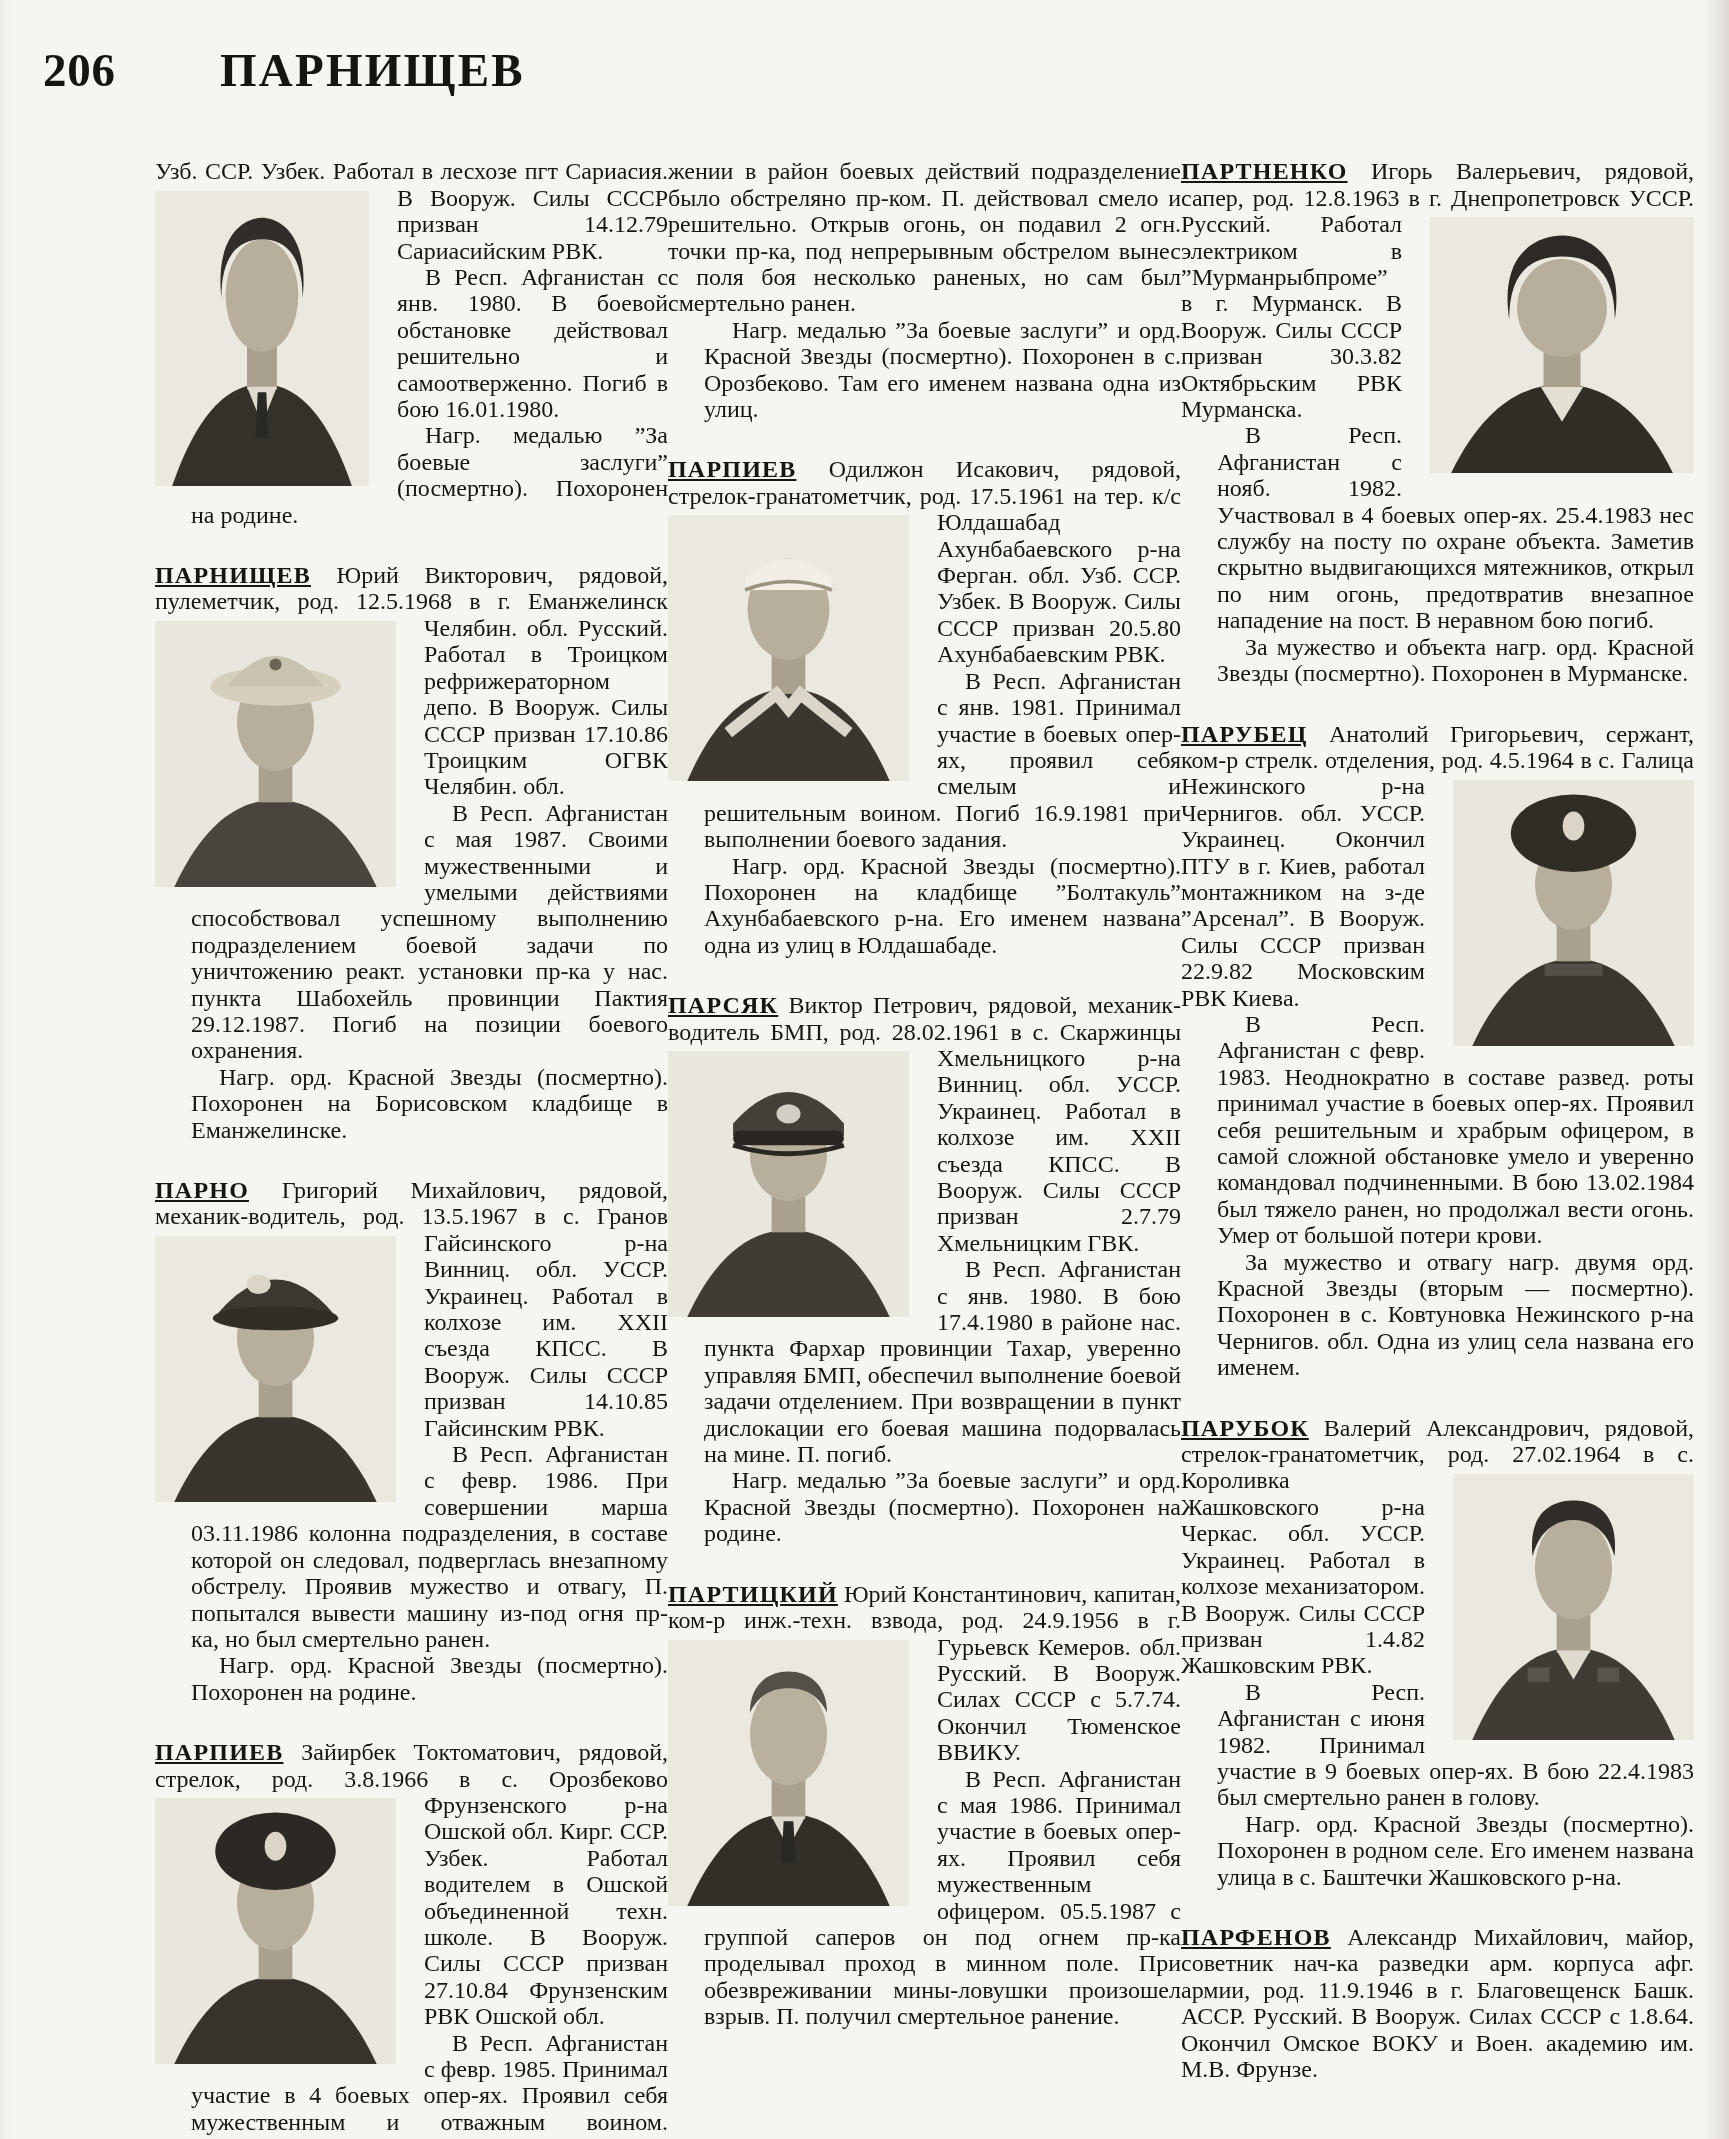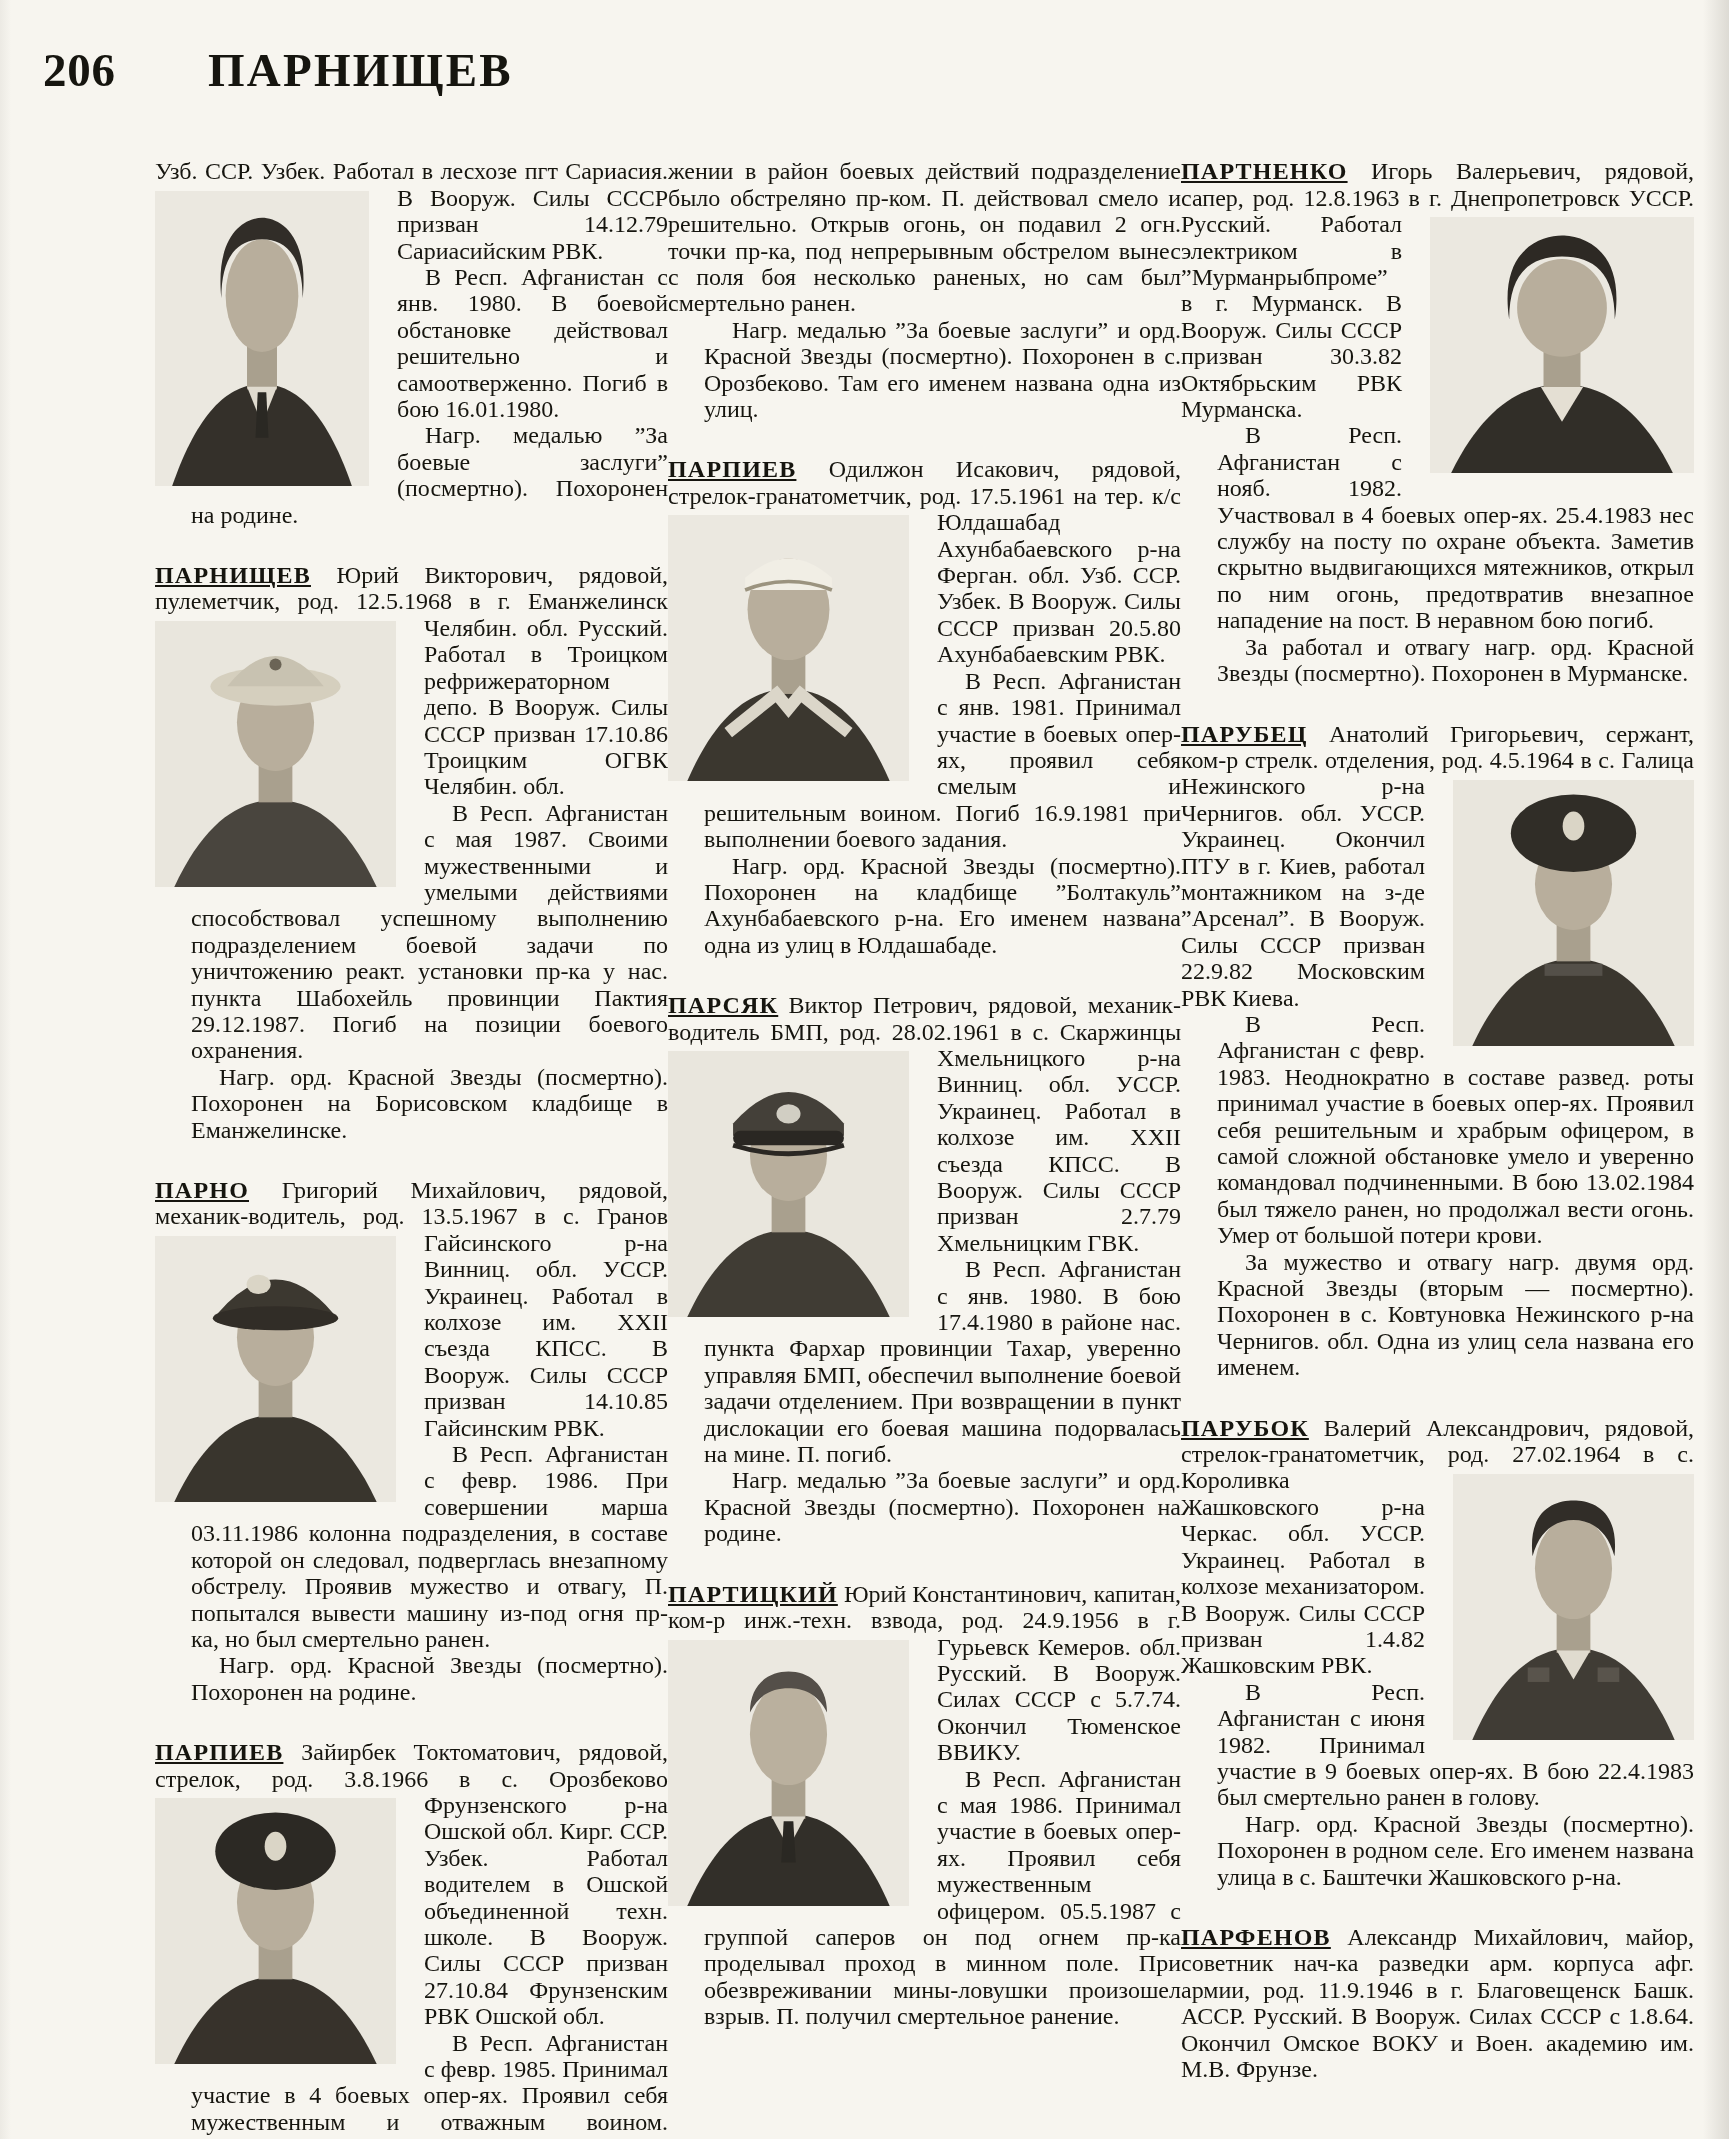--- a/index.html
+++ b/index.html
@@ -6,21 +6,21 @@
   body{
     width:1729px;height:2140px;overflow:hidden;position:relative;
     background:#f7f5ef;color:#16150f;
     font-family:"Liberation Serif","DejaVu Serif",serif;
   }
   .scan-edge{position:absolute;top:0;right:0;width:26.4px;height:100%;
     background:linear-gradient(to right,rgba(0,0,0,0),rgba(60,55,45,.14));pointer-events:none;}
   .scan-edge-left{position:absolute;top:0;left:0;width:11px;height:100%;
     background:linear-gradient(to left,rgba(0,0,0,0),rgba(60,55,45,.06));pointer-events:none;}
   .page{padding:26.4px 36px 0 43px;}
-  .hdr{display:flex;align-items:center;margin:17px 0 61px 0;}
+  .hdr{display:flex;align-items:center;margin:17px 0 61px 0;gap:12px;}
   .pgnum{font-size:47px;font-weight:bold;letter-spacing:0.8px;}
   .pgtitle{font-size:47px;font-weight:bold;letter-spacing:2.3px;margin-left:92px;}
   .cols{display:flex;justify-content:flex-end;width:1651px;}
   .col{width:513px;}
   .entry{margin-bottom:34px;overflow:hidden;}
   .entry:last-child{margin-bottom:0;}
   .para{font-size:24px;line-height:26.4px;text-align:justify;margin:0;
     text-rendering:optimizeLegibility;}
   .para.indent{text-indent:28px;padding-left:36px;}
   .surname{font-weight:bold;letter-spacing:1.2px;text-decoration:underline;}
@@ -213,21 +213,21 @@
               <path d="M8 110 C21 80 36 72 50 72 C64 72 79 80 92 110 Z" fill="#33302a"></path>
               <rect x="43" y="55" width="14" height="19" fill="#a89f8e"></rect>
               <ellipse cx="50" cy="39" rx="17" ry="21" fill="#b7ad9b"></ellipse>
               <path d="M30 44 C26 14 42 8 50 8 C58 8 74 14 70 44 C70 24 62 17 50 17 C38 17 30 24 30 44 Z" fill="#2f2b26"></path>
               <polygon points="42,73 50,88 58,73" fill="#e2ddd1"></polygon>
             </svg>
           </span>
           <span>УССР. Русский. Работал электриком в ”Мурманрыбпроме” в г. Мурманск. В Вооруж. Силы СССР призван 30.3.82 Октябрьским РВК Мурманска.</span>
         </p>
         <p class="para indent">В Респ. Афганистан с нояб. 1982. Участвовал в 4 боевых опер-ях. 25.4.1983 нес службу на посту по охране объекта. Заметив скрытно выдвигающихся мятежников, открыл по ним огонь, предотвратив внезапное нападение на пост. В неравном бою погиб.</p>
-        <p class="para indent">За работал и отвагу нагр. орд. Красной Звезды (посмертно). Похоронен в Мурманске.</p>
+        <p class="para indent">За мужество и объекта нагр. орд. Красной Звезды (посмертно). Похоронен в Мурманске.</p>
       </article>
 
       <article class="entry">
         <p class="para">
           <b class="surname">ПАРУБЕЦ</b>
           <span>Анатолий Григорьевич, сержант, ком-р стрелк. отделения, род.</span>
           <span class="photo right">
             <svg viewBox="0 0 100 110" preserveAspectRatio="none" aria-hidden="true">
               <rect width="100" height="110" fill="#e7e4db"></rect>
               <path d="M8 110 C21 82 36 74 50 74 C64 74 79 82 92 110 Z" fill="#3b3730"></path>

